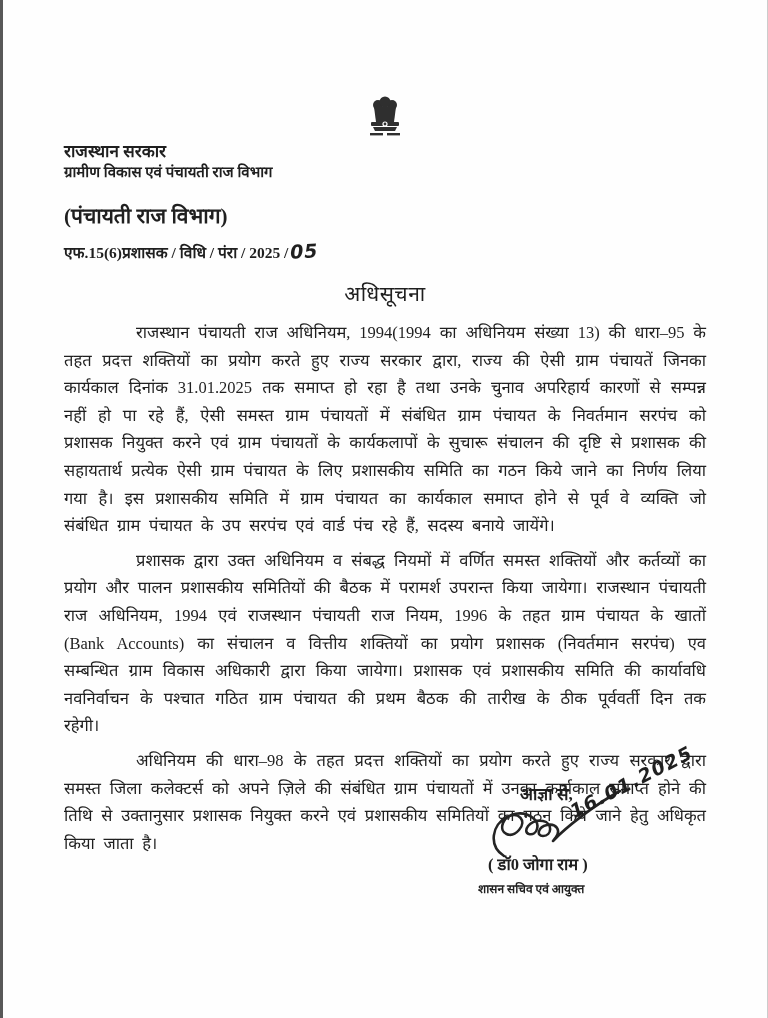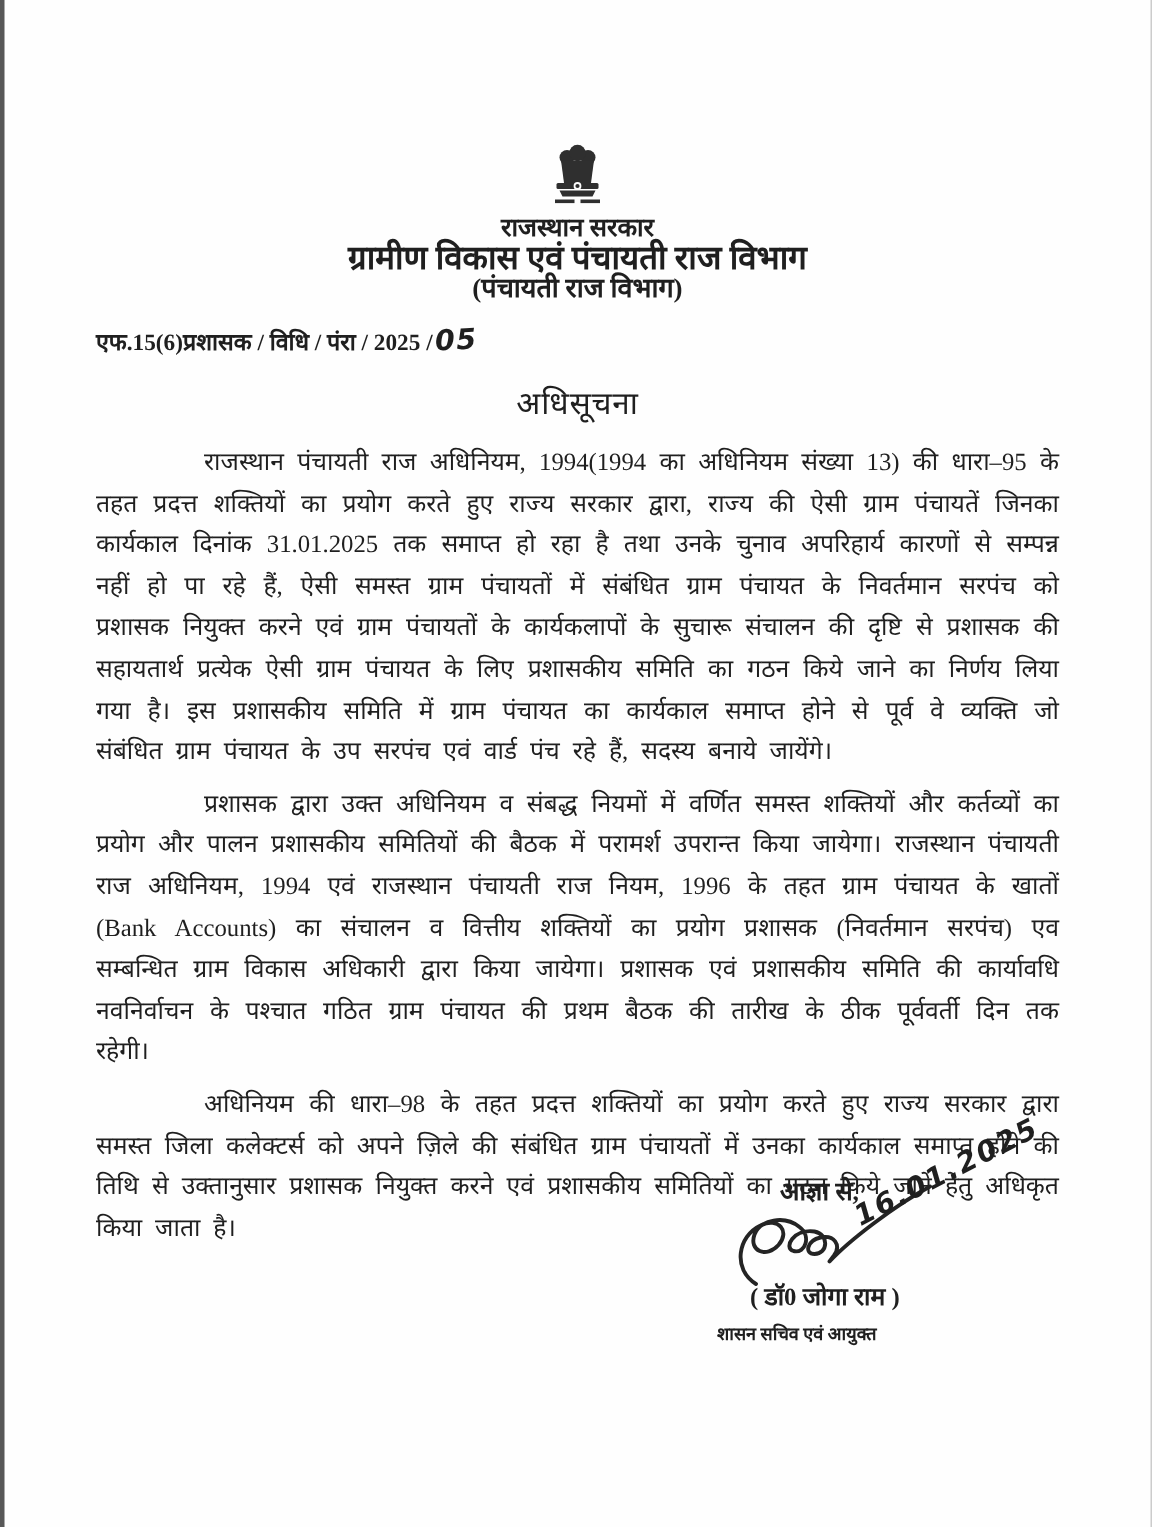--- a/index.html
+++ b/index.html
@@ -24,25 +24,25 @@
   }
   .scan-edge-right {
     position: absolute; right: 0; top: 0;
     width: 1px; height: 100%;
     background: #9a9a9a; opacity: .5;
   }
 
   .content { padding: 96px 62px 0 64px; }
 
   
-  .letterhead { text-align: center; line-height: 20px; }
+  .letterhead { text-align: left; line-height: 20px; }
   .emblem { display: block; margin: 0 auto 4px auto; width: 38px; height: 42px; }
   .gov-line { font-weight: bold; font-size: 17px; }
-  .dept-line { font-weight: bold; font-size: 22px; }
-  .subdept-line { font-weight: bold; font-size: 18px; }
+  .dept-line { font-weight: bold; font-size: 15px; }
+  .subdept-line { font-weight: bold; font-size: 21px; margin-top: 24px; }
 
   
   .ref-row {
     display: flex; justify-content: space-between; align-items: baseline;
     margin-top: 14px; font-weight: bold; font-size: 15.5px;
   }
   .ref-left { white-space: nowrap; }
   .ref-right { white-space: nowrap; margin-right: 12px; }
 
   .hw {
@@ -84,21 +84,21 @@
   }
   .sig-squiggle { position: absolute; left: 28px; top: 6px; width: 140px; height: 72px; }
   .sig-date {
     position: absolute; left: 118px; top: 18px;
     font-family: "DejaVu Sans", sans-serif; font-style: italic; font-weight: bold;
     font-size: 19px; letter-spacing: 1.5px;
     transform: rotate(-27deg); transform-origin: left bottom;
     white-space: nowrap;
   }
   .sig-name {
-    position: absolute; left: 42px; top: 70px;
+    position: absolute; left: 30px; top: 70px;
     font-weight: bold; font-size: 16.5px; white-space: nowrap;
   }
   .sig-designation {
     position: absolute; left: 20px; top: 98px;
     font-weight: bold; font-size: 12px; white-space: nowrap;
   }
 </style>
 </head>
 <body>
 

